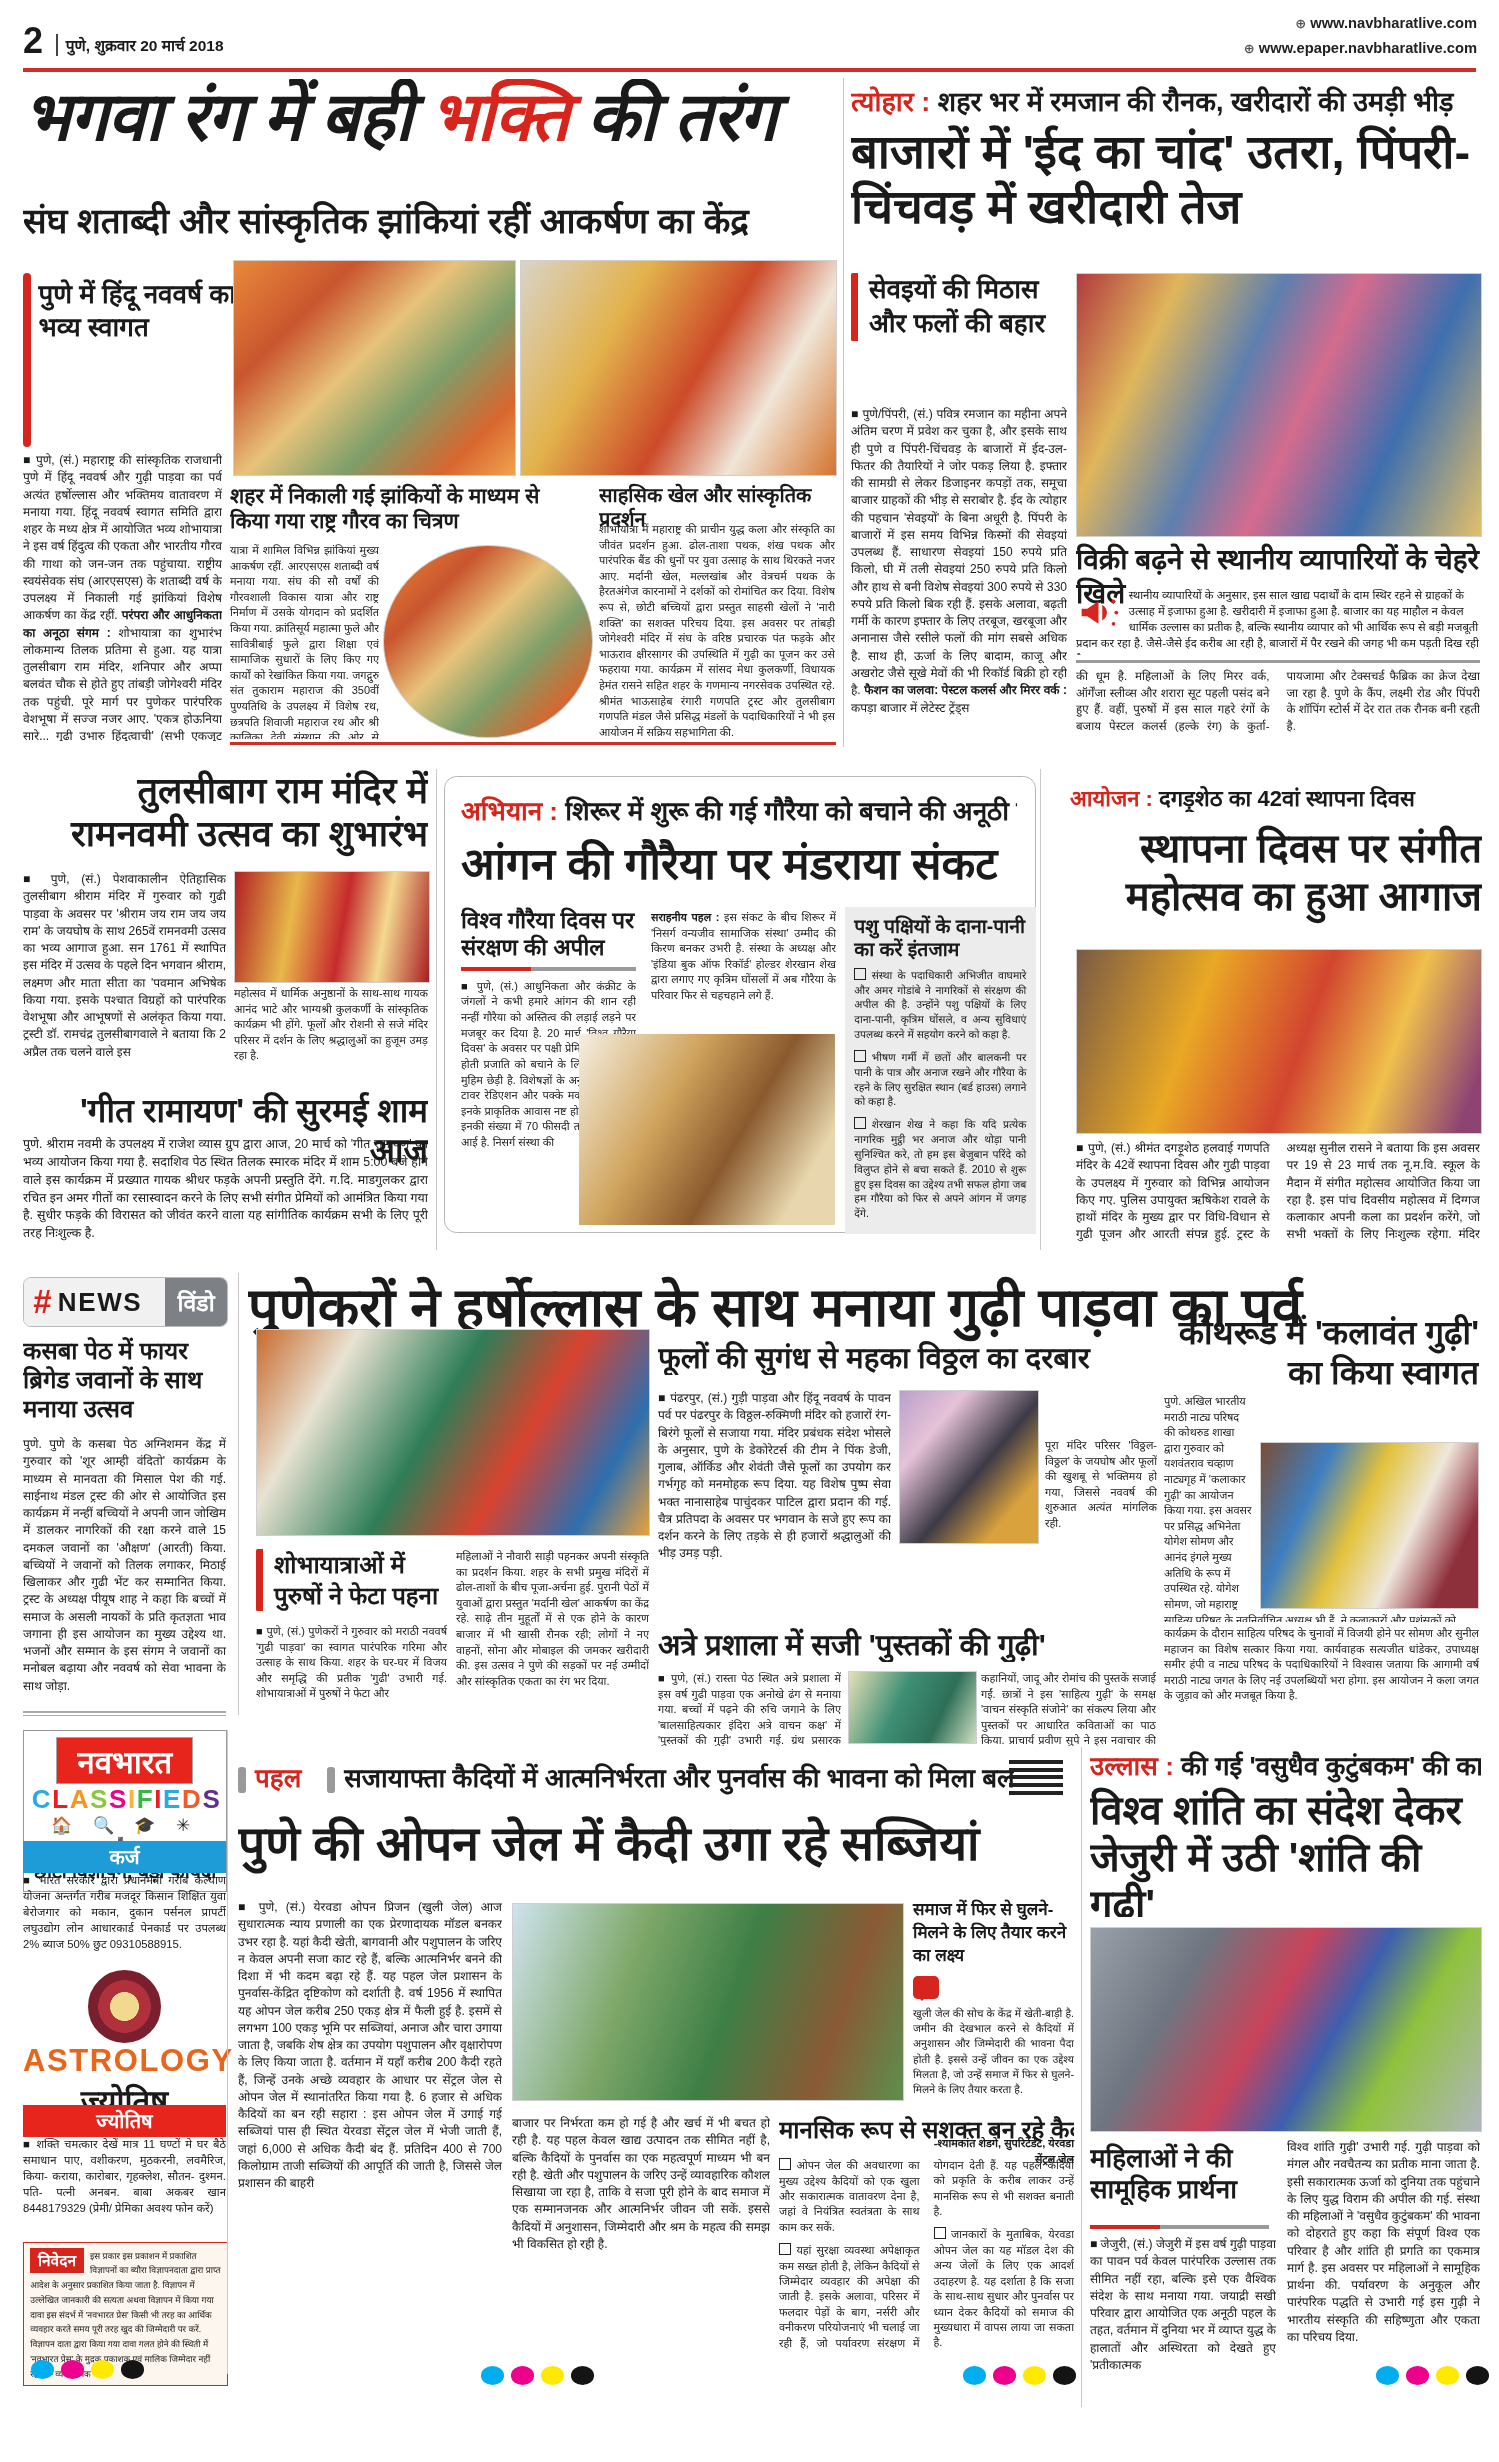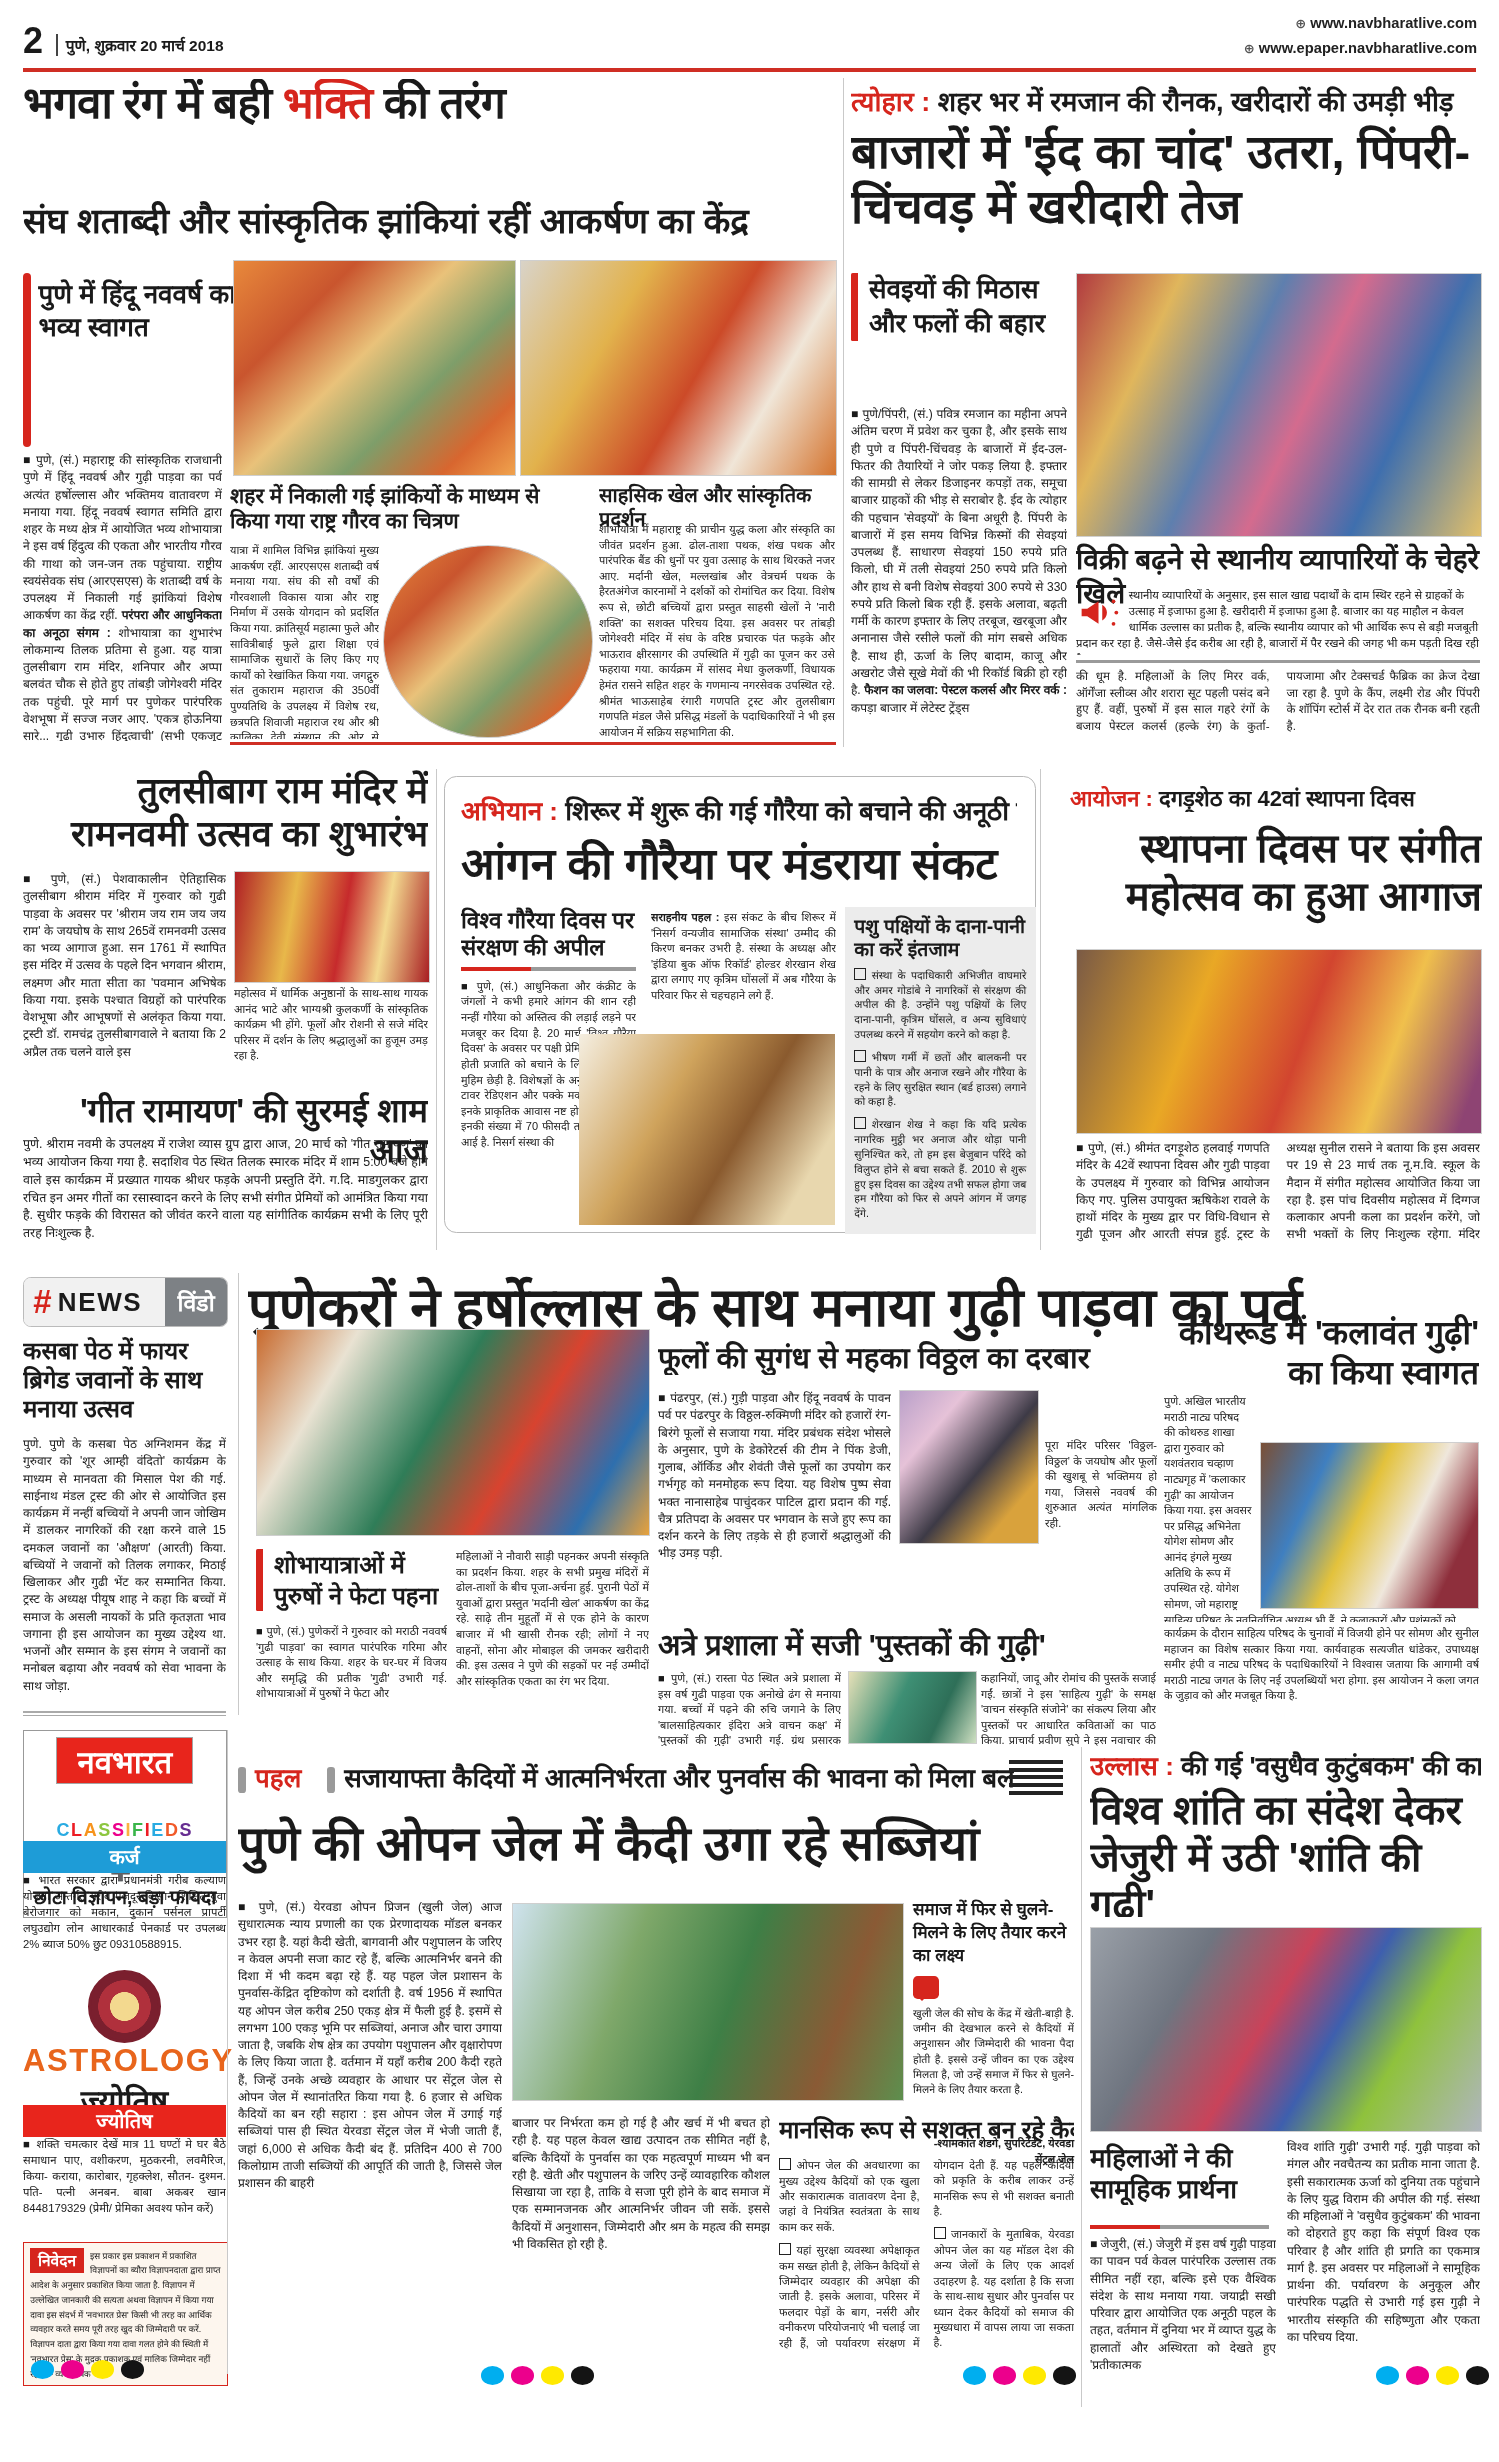--- a/index.html
+++ b/index.html
@@ -17,21 +17,21 @@
   .masthead .plus{background:#9aa2a6;color:#111;padding:0 7.8px;}
   .masthead .sep{color:#999;font-weight:400;padding:0 6.2px;}
   .urls{font-size:14.7px;font-weight:700;text-align:right;line-height:1.7;color:#222;}
   .urls .globe{color:#555;font-size:13px;}
   .toprule{background:#cf2e24;height:3.9px;}
   
   .vrule{width:0.8px;background:#c9c9c9;}
   .hrule-red{background:#cf2e24;height:3.1px;}
   .hrule-gray{border-top:2.3px solid #aaa;border-bottom:0.8px solid #aaa;height:1.6px;}
   
-  .h-lead{font-size:44px;font-weight:700;line-height:1.1;letter-spacing:-0.8px;white-space:nowrap;}
+  .h-lead{font-size:68px;font-weight:700;line-height:1.1;letter-spacing:-0.8px;white-space:nowrap;font-style:italic;}
   .h-sub{font-size:35px;font-weight:700;}
   .kicker{font-size:27px;font-weight:700;white-space:nowrap;}
   .kicker .lbl{color:#d6251d;}
   .h-xl{font-size:47px;font-weight:700;line-height:1.18;}
   .h-lg{font-size:36px;font-weight:700;line-height:1.2;text-align:right;}
   .h-md{font-size:29.5px;font-weight:700;line-height:1.2;}
   .h-banner{font-size:54px;font-weight:700;white-space:nowrap;}
   .body-txt{font-size:12px;line-height:1.44;text-align:justify;}
   .body-sm{font-size:11px;line-height:1.42;text-align:justify;}
   
@@ -67,21 +67,21 @@
   .redgray{height:3.9px;background:linear-gradient(to right,#d6251d 0 70px,#9a9a9a 70px 100%);margin:6.2px 0 7.8px 0;}
   
   .newslogo{display:flex;align-items:stretch;border-radius:7.8px;overflow:hidden;border:0.8px solid #bbb;}
   .newslogo .left{background:#f1f1f1;display:flex;align-items:center;gap:6.2px;padding:3.1px 9.3px;flex:1;}
   .newslogo .hash{color:#d6251d;font-size:33px;font-weight:700;}
   .newslogo .word{font-size:26px;font-weight:700;letter-spacing:1.6px;}
   .newslogo .right{background:#7d8185;color:#fff;font-size:23px;font-weight:700;display:flex;align-items:center;padding:3.1px 12.4px;}
   
   .cl-box{border:0.8px solid #999;background:#fff;padding:6.2px 7.8px;text-align:center;}
   .cl-navbharat{background:#e8251c;color:#fff;font-size:31px;font-weight:700;display:inline-block;padding:1.6px 20px;border:1.6px solid #a5a5a5;}
-  .cl-word{font-size:18px;font-weight:700;letter-spacing:1.6px;margin-top:36px;}
+  .cl-word{font-size:26px;font-weight:700;letter-spacing:1.6px;}
   .cl-icons{font-size:17px;letter-spacing:7.8px;}
   .cl-tag{font-size:19.4px;font-weight:700;}
   .band{color:#fff;font-size:20px;font-weight:700;text-align:center;padding:2.3px 0;}
   .band.blue{background:#1e9cd7;}
   .band.red{background:#e8251c;}
   .astro-logo{text-align:center;}
   .astro-mandala{width:67px;height:67px;border-radius:50%;background:radial-gradient(circle at center,#f3d98f 0 30%,#b0303c 31% 55%,#7a1f2e 56% 100%);margin:0 auto;border:3.1px solid #7a1f2e;}
   .astro-en{color:#e8651c;font-size:31px;font-weight:700;letter-spacing:1.6px;}
   .astro-hi{font-size:31px;font-weight:700;}
   .nivedan{border:1.6px solid #d6251d;background:#fdf6ee;padding:4.7px 6.2px;}

